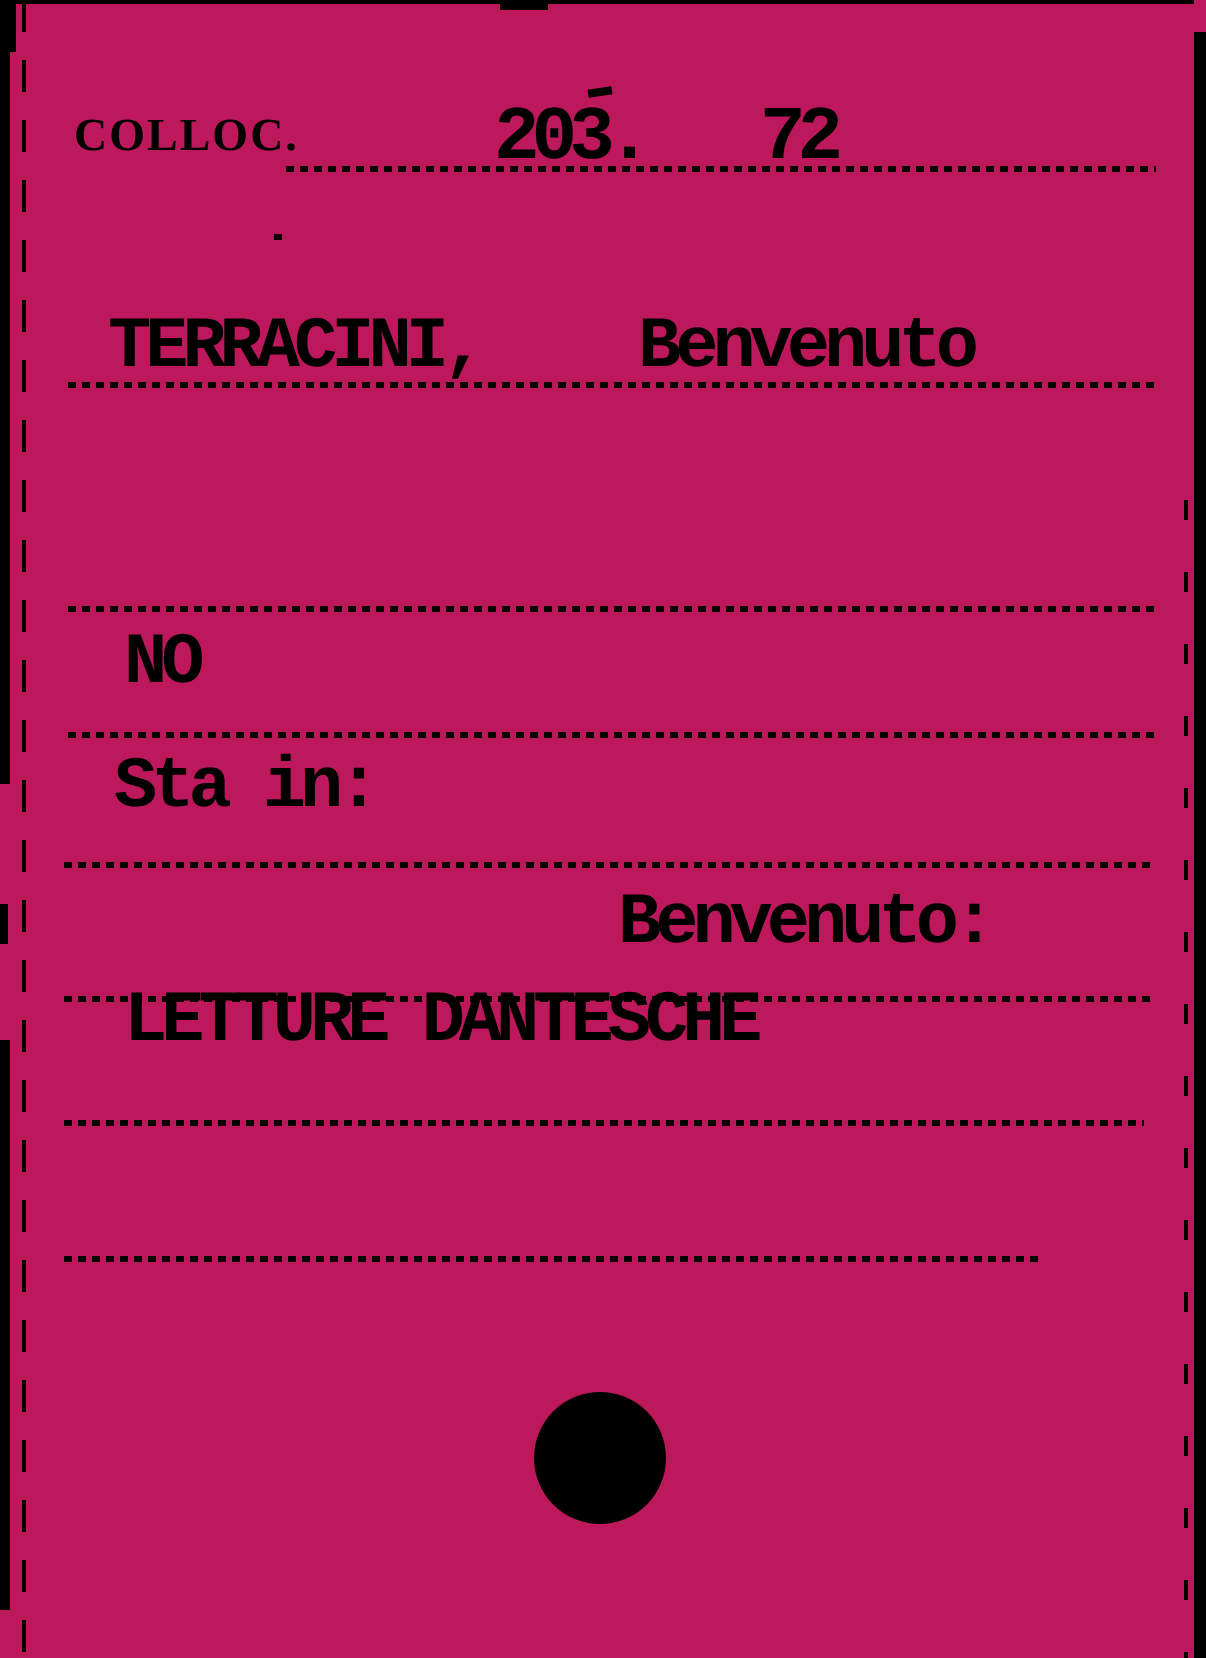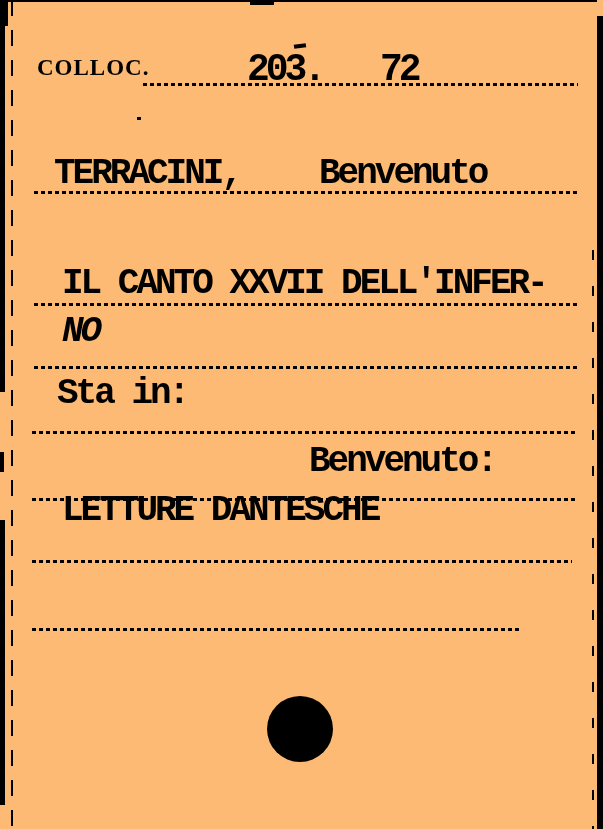--- a/index.html
+++ b/index.html
@@ -1,19 +1,19 @@
 <!DOCTYPE html>
 <html><head>
 <meta charset="utf-8">
 <style>
   html,body{margin:0;padding:0;background:#ffffff;}
   .card{
     position:relative;
     width:603px;height:829px;
-    background:#fdba74;
+    background:#be185d;
     overflow:hidden;
     font-family:"Liberation Mono", monospace;
   }
   
   .tw{
     position:absolute;
     font-family:"Liberation Mono", monospace;
     font-weight:bold;
     font-size:36px;
     letter-spacing:-3px;
@@ -83,22 +83,21 @@
   <div class="printed-label" style="left:37px;top:56px;">COLLOC.</div>
 
   <div class="tw tw-big" style="left:247px;top:51px;">203.</div>
   <div class="tw tw-big" style="left:380px;top:51px;">72</div>
   <div class="stray" style="left:294px;top:44px;width:12px;height:4px;transform:rotate(-8deg);"></div>
   <div class="stray" style="left:137px;top:117px;width:4px;height:3px;"></div>
 
   <div class="tw" style="left:54px;top:156px;">TERRACINI,</div>
   <div class="tw" style="left:319px;top:156px;">Benvenuto</div>
 
-  <div class="tw" style="left:62px;top:266px;">IL CANTO XXVII DELL'INFER-</div>
-  <div class="tw" style="left:62px;top:314px;font-style:italic;">NO</div>
+  <div class="tw" style="left:62px;top:314px;">NO</div>
 
   <div class="tw" style="left:57px;top:376px;">Sta in:</div>
   <div class="tw" style="left:309px;top:444px;">Benvenuto:</div>
   <div class="tw" style="left:62px;top:493px;">LETTURE DANTESCHE</div>
 
   <div class="hole"></div>
 
 </div>
 
 </body></html>

